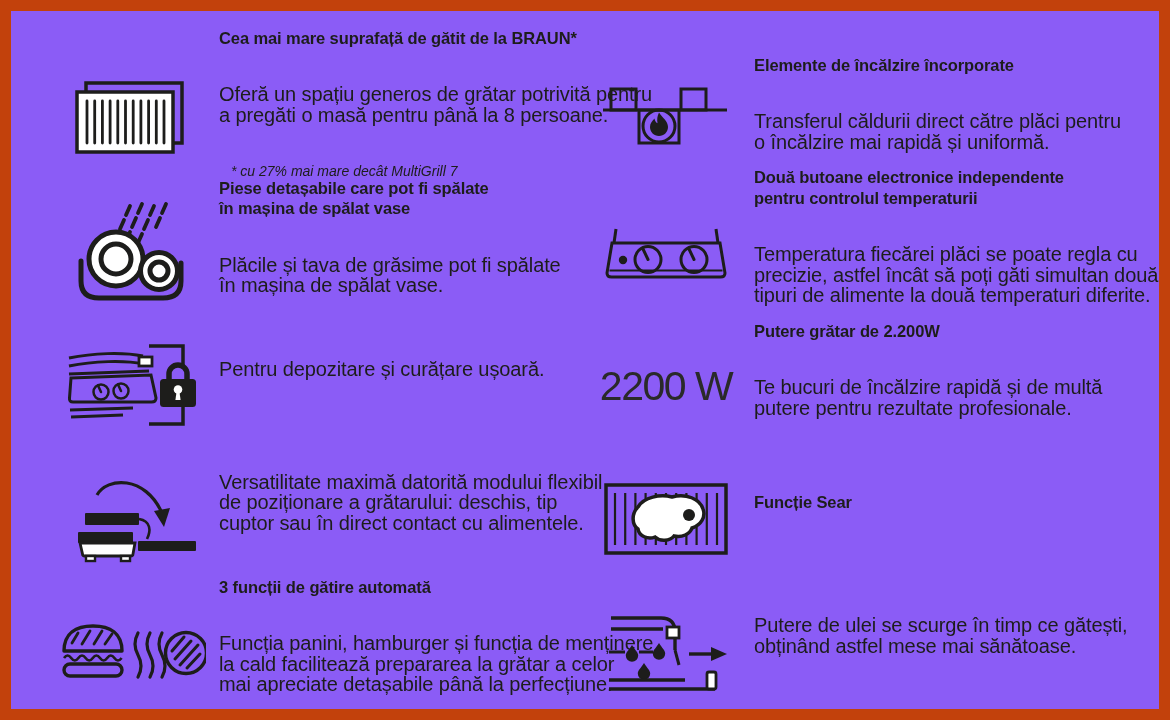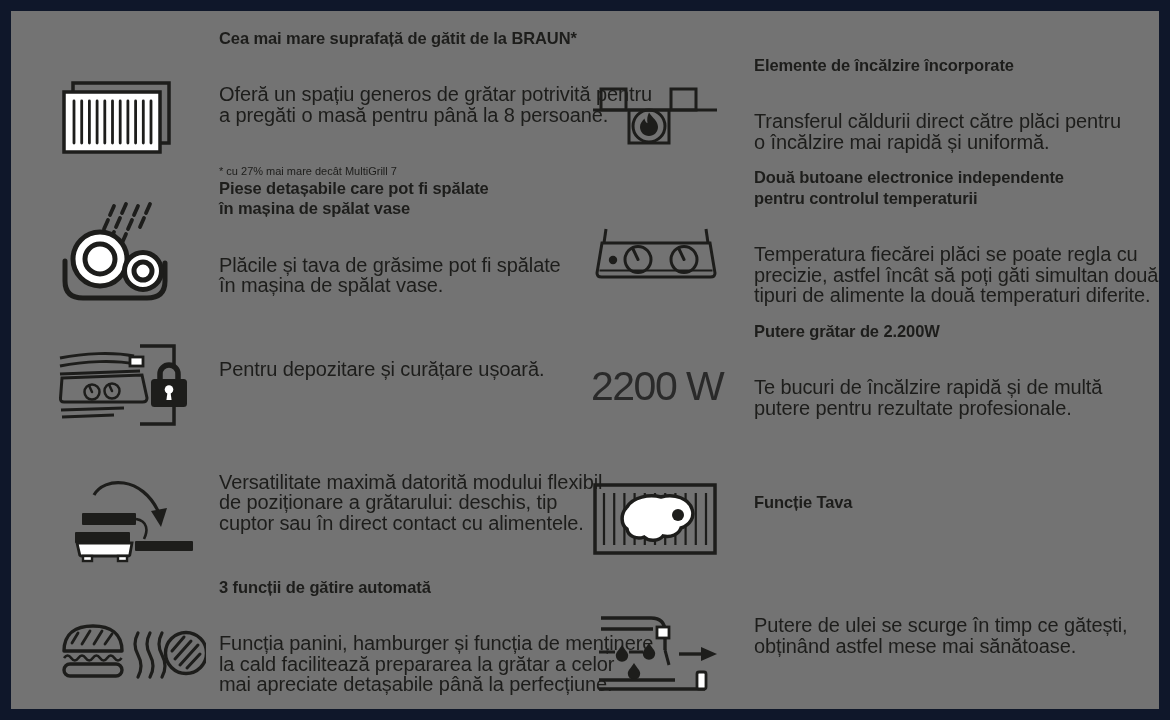--- a/index.html
+++ b/index.html
@@ -1,28 +1,28 @@
 <!DOCTYPE html>
 <html><head>
 <meta charset="utf-8">
 <style>
   html,body{margin:0;padding:0;background:#fff;}
   .board{
     width:1170px;height:720px;box-sizing:border-box;
-    border:11px solid #0f172a;background:#737373;
+    border:11px solid #c2410c;background:#8b5cf6;
     font-family:"Liberation Sans", sans-serif;color:#1d1d1b;
     display:grid;grid-template-columns:535px 1fr;grid-auto-rows:133px;
     padding:26px 0 0 45px;overflow:hidden;
   }
   .cell{display:flex;align-items:center;}
-  .icon-box{width:150px;flex:none;display:flex;align-items:center;margin-top:33px;}
+  .icon-box{width:150px;flex:none;display:flex;justify-content:center;align-items:center;margin-top:33px;}
   .text{margin-left:13px;white-space:pre;}
   .title{font-size:16.5px;font-weight:bold;line-height:20.5px;letter-spacing:-0.1px;}
   .body{font-size:20px;font-weight:normal;line-height:20.5px;letter-spacing:-0.1px;}
-  .footnote{font-size:11px;line-height:16px;margin-top:2px;}
+  .footnote{font-size:14px;font-style:italic;line-height:16px;margin-top:2px;margin-left:12px;}
   .power-text{font-size:41px;font-weight:normal;color:#2a2a2a;letter-spacing:-1.5px;line-height:1;}
   svg .s{stroke:#1d1d1b;fill:none;}
   svg .f{fill:#1d1d1b;stroke:none;}
   svg .w{fill:#ffffff;stroke:#1d1d1b;}
 </style>
 </head>
 <body>
 
 <div class="board">
 
@@ -200,21 +200,21 @@
             <line x1="84.4" y1="16" x2="84.4" y2="68"></line>
           <line x1="94.6" y1="16" x2="94.6" y2="68"></line>
             <line x1="104.8" y1="16" x2="104.8" y2="68"></line>
           <line x1="115" y1="16" x2="115" y2="68"></line>
         </g>
         <path class="w" d="M36 30 C42 20 58 17 70 20 C84 16 98 22 101 32 C104 40 99 48 90 51 C88 57 80 61 72 59 C68 64 58 65 53 60 C46 63 37 59 36 52 C30 48 29 37 36 30 Z" stroke-width="3.5"></path>
         <circle class="f" cx="87" cy="38" r="6"></circle>
       </svg>
     </div>
     <div class="text">
-      <div class="title">Funcție Tava</div>
+      <div class="title">Funcție Sear</div>
     </div>
   </div>
 
   <div class="cell">
     <div class="icon-box">
       <svg width="150" height="78" viewBox="0 0 150 78">
         <path class="s" d="M8 38 C8 20 20 13 37 13 C54 13 66 20 66 38 Z" stroke-width="3.4" stroke-linejoin="round"></path>
         <g class="s" stroke-width="2.8" stroke-linecap="round">
           <line x1="22" y1="20" x2="16" y2="30"></line>
           <line x1="34" y1="18" x2="26" y2="31"></line>

